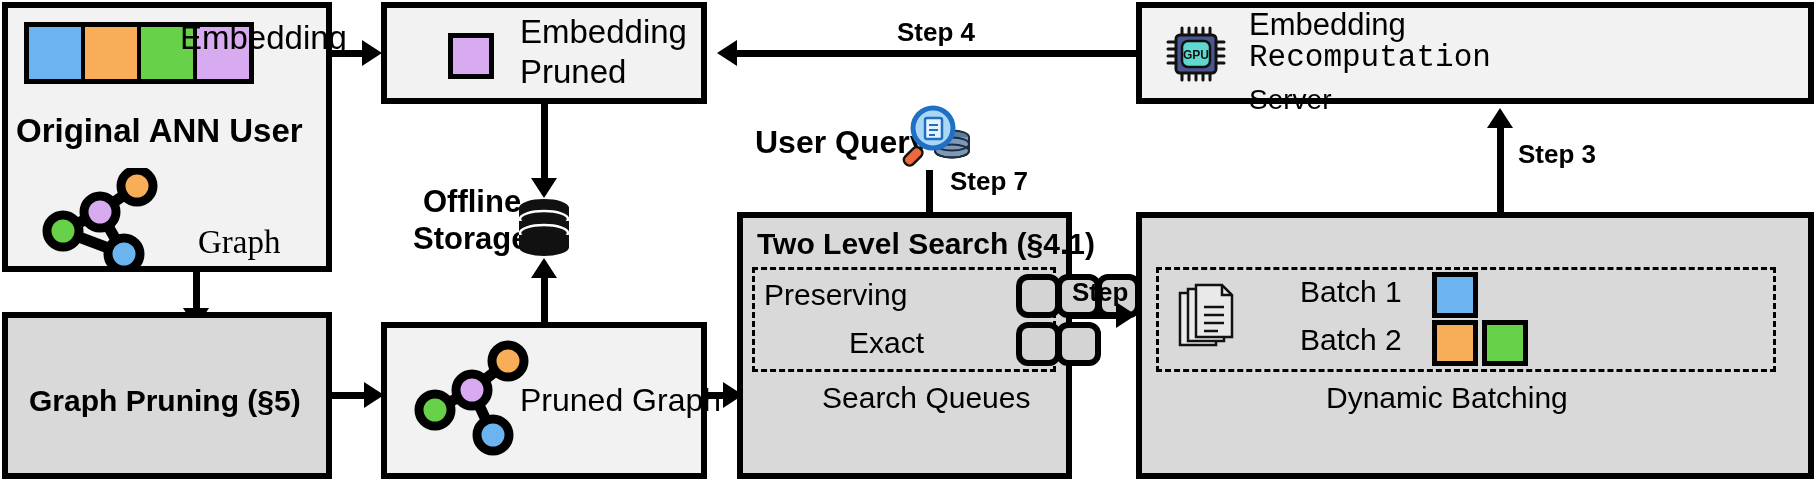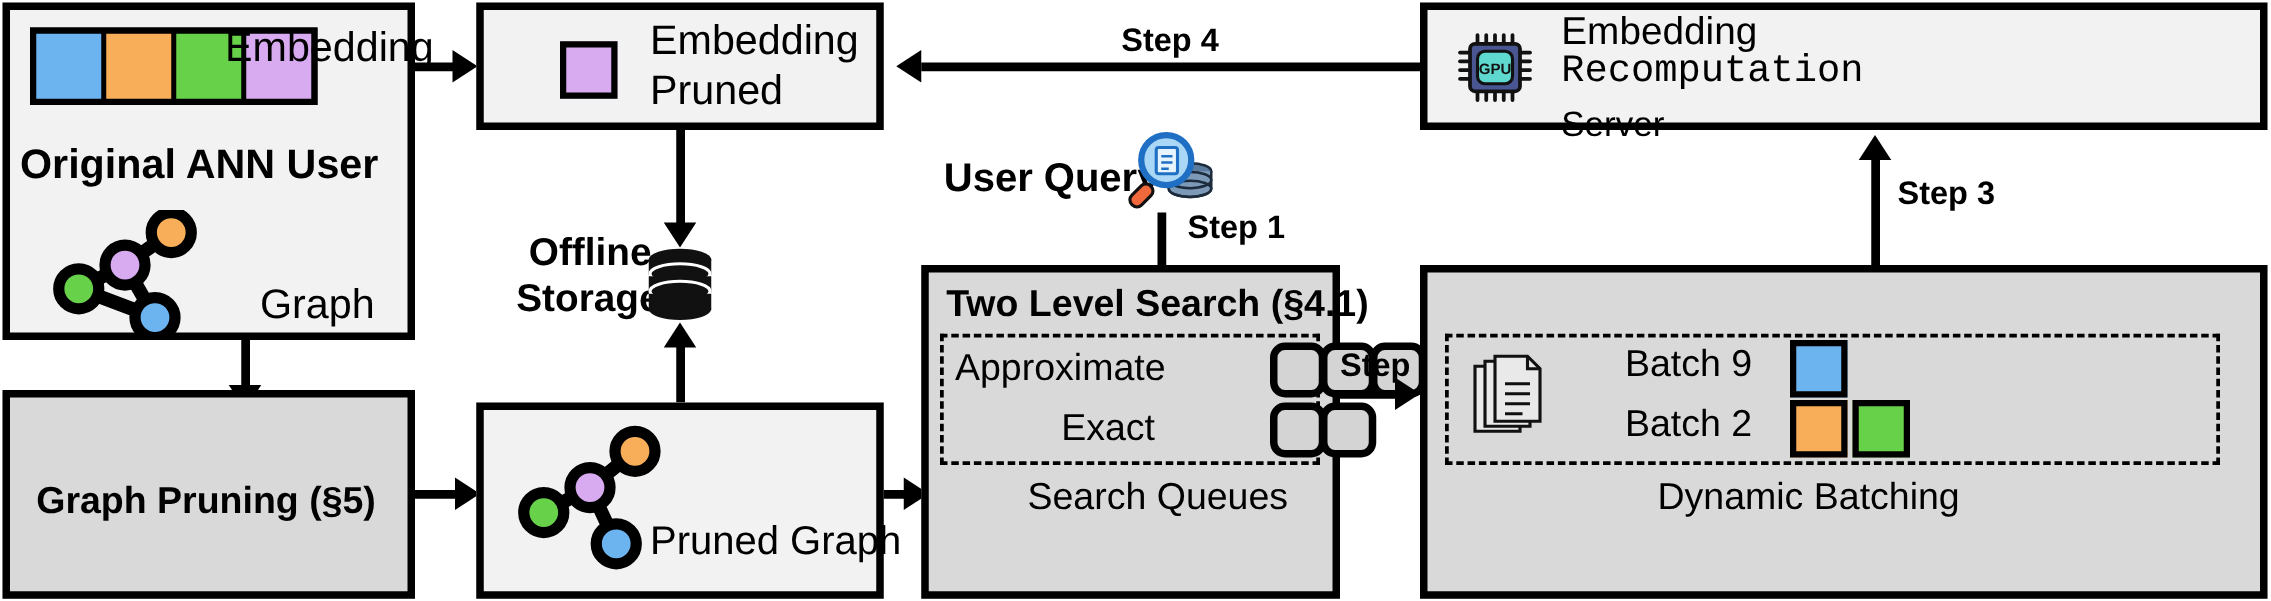--- a/index.html
+++ b/index.html
@@ -65,21 +65,21 @@
       <line x1="70" y1="44" x2="94" y2="86"></line>
     </g>
     <g stroke="#000" stroke-width="9">
       <circle cx="33" cy="63" r="16" fill="#68d14a"></circle>
       <circle cx="70" cy="44" r="16" fill="#d8aaf0"></circle>
       <circle cx="107" cy="18" r="16" fill="#f8ad59"></circle>
       <circle cx="94" cy="86" r="16" fill="#6cb4f0"></circle>
     </g>
   </svg>
 
-  <div class="lbl" style="left:208px;top:225px;font-size:33px;">Graph</div>
+  <div class="lbl" style="left:198px;top:225px;font-size:33px;font-family:Liberation Serif, serif;">Graph</div>
 
   <div class="ln" style="left:332px;top:50px;width:32px;height:7px;"></div>
   <div class="ahead right" style="left:362px;top:40px;"></div>
 
   <div class="ln" style="left:193px;top:272px;width:7px;height:40px;"></div>
   <div class="ahead down" style="left:183px;top:308px;"></div>
 
   <div class="box" style="left:381px;top:2px;width:326px;height:102px;"></div>
 
   <div class="swatch" style="left:448px;top:33px;width:46px;height:46px;background:#d8aaf0;"></div>
@@ -164,21 +164,21 @@
     <rect x="25" y="13" width="17" height="21" rx="2" fill="#e8f4fd" stroke="#1f6fc4" stroke-width="2.5"></rect>
     <g stroke="#1f6fc4" stroke-width="2">
       <line x1="29" y1="20" x2="38" y2="20"></line>
       <line x1="29" y1="25" x2="38" y2="25"></line>
       <line x1="29" y1="30" x2="35" y2="30"></line>
     </g>
   </svg>
 
   <div class="ln" style="left:926px;top:170px;width:7px;height:52px;"></div>
   <div class="ahead down" style="left:916px;top:218px;"></div>
-  <div class="lbl b" style="left:950px;top:167px;font-size:26px;">Step 1</div>
+  <div class="lbl b" style="left:950px;top:167px;font-size:26px;">Step 7</div>
 
   <div class="box dark" style="left:2px;top:312px;width:330px;height:167px;"></div>
   <div class="lbl b" style="left:29px;top:385px;font-size:30px;">Graph Pruning (§5)</div>
 
   <div class="ln" style="left:332px;top:392px;width:34px;height:7px;"></div>
   <div class="ahead right" style="left:364px;top:382px;"></div>
 
   <div class="box" style="left:381px;top:322px;width:326px;height:157px;"></div>
 
   <svg class="graph" style="left:410px;top:338px;" width="130" height="122" viewBox="0 0 130 122">
@@ -188,32 +188,32 @@
       <line x1="62" y1="52" x2="83" y2="97"></line>
     </g>
     <g stroke="#000" stroke-width="9">
       <circle cx="25" cy="72" r="16" fill="#68d14a"></circle>
       <circle cx="62" cy="52" r="16" fill="#d8aaf0"></circle>
       <circle cx="98" cy="23" r="16" fill="#f8ad59"></circle>
       <circle cx="83" cy="97" r="16" fill="#6cb4f0"></circle>
     </g>
   </svg>
 
-  <div class="lbl" style="left:520px;top:383px;font-size:32px;margin-top:32px;">Pruned Graph</div>
+  <div class="lbl" style="left:520px;top:383px;font-size:32px;">Pruned Graph</div>
 
   <div class="ln" style="left:707px;top:392px;width:22px;height:7px;"></div>
   <div class="ahead right" style="left:723px;top:382px;"></div>
 
   <div class="box dark" style="left:737px;top:212px;width:335px;height:267px;"></div>
 
   <div class="lbl" style="left:757px;top:228px;font-size:30px;font-weight:bold;">Two Level Search (§4.1)</div>
 
   <div class="dashed" style="left:752px;top:267px;width:304px;height:105px;"></div>
 
-  <div class="lbl" style="left:764px;top:279px;font-size:30px;">Approximate</div>
+  <div class="lbl" style="left:764px;top:279px;font-size:30px;">Preserving</div>
 
   <div class="slot" style="left:1016px;top:274px;width:45px;height:44px;"></div>
   <div class="slot" style="left:1056px;top:274px;width:45px;height:44px;"></div>
   <div class="slot" style="left:1096px;top:274px;width:45px;height:44px;"></div>
 
   <div class="lbl" style="left:849px;top:327px;font-size:30px;">Exact</div>
 
   <div class="slot" style="left:1016px;top:322px;width:45px;height:44px;"></div>
   <div class="slot" style="left:1056px;top:322px;width:45px;height:44px;"></div>
 
@@ -236,21 +236,21 @@
     </g>
     <path d="M46 2 v10 h10" fill="none" stroke="#111" stroke-width="2.5"></path>
     <g stroke="#111" stroke-width="2.5">
       <line x1="28" y1="24" x2="48" y2="24"></line>
       <line x1="28" y1="32" x2="48" y2="32"></line>
       <line x1="28" y1="40" x2="48" y2="40"></line>
       <line x1="28" y1="48" x2="42" y2="48"></line>
     </g>
   </svg>
 
-  <div class="lbl" style="left:1300px;top:276px;font-size:30px;">Batch 9</div>
+  <div class="lbl" style="left:1300px;top:276px;font-size:30px;">Batch 1</div>
   <div class="swatch" style="left:1432px;top:272px;width:46px;height:46px;background:#6cb4f0;"></div>
 
   <div class="lbl" style="left:1300px;top:324px;font-size:30px;">Batch 2</div>
   <div class="swatch" style="left:1432px;top:320px;width:46px;height:46px;background:#f8ad59;"></div>
   <div class="swatch" style="left:1482px;top:320px;width:46px;height:46px;background:#68d14a;"></div>
 
   <div class="lbl" style="left:1326px;top:382px;font-size:30px;">Dynamic Batching</div>
 
 </div>
 

